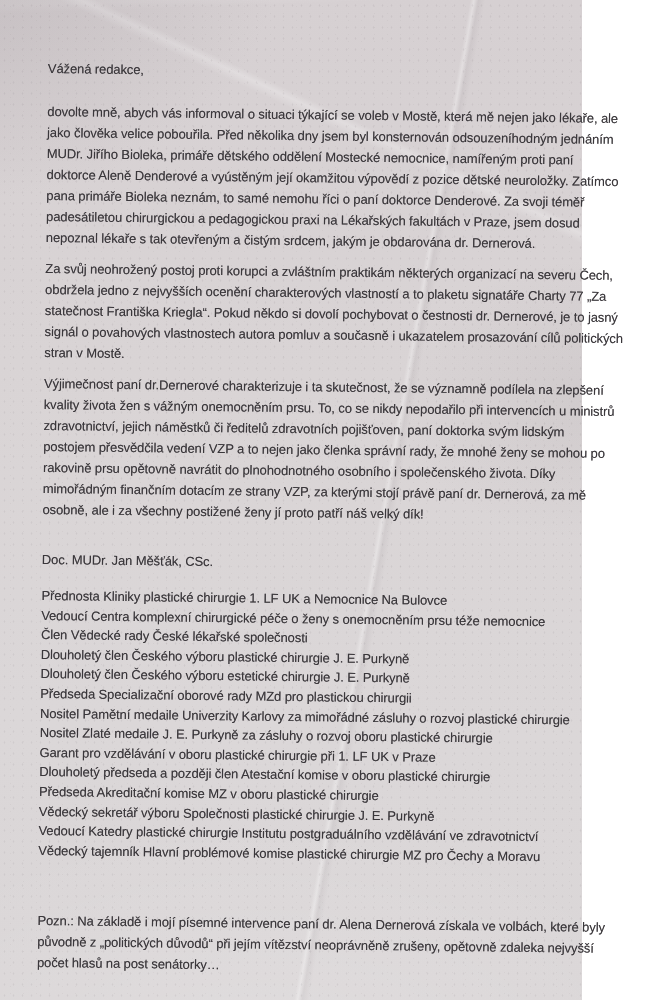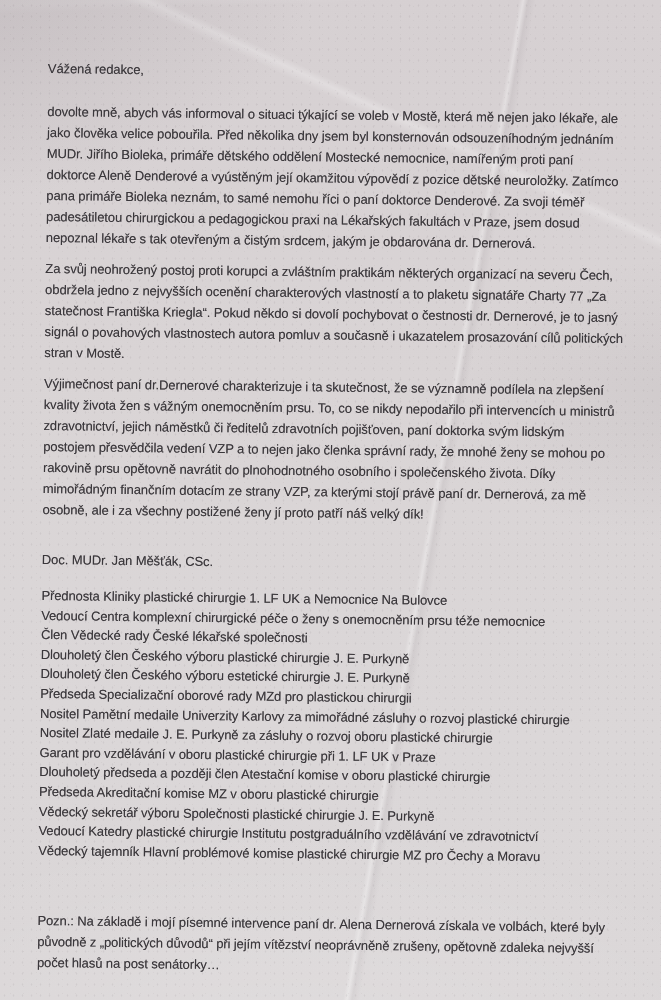--- a/index.html
+++ b/index.html
@@ -6,21 +6,21 @@
     margin: 0;
     padding: 0;
     width: 661px;
     height: 1000px;
     overflow: hidden;
     font-family: "Liberation Sans", "DejaVu Sans", sans-serif;
   }
 
   .page {
     position: relative;
-    width: 661px;
+    width: 582px;
     height: 1000px;
     background: linear-gradient(183deg, #d6d0d2 0%, #d9d4d5 38%, #dbd7d8 72%, #dad6d7 100%);
   }
 
   
   .shading {
     position: absolute;
     inset: 0;
     pointer-events: none;
     background:

